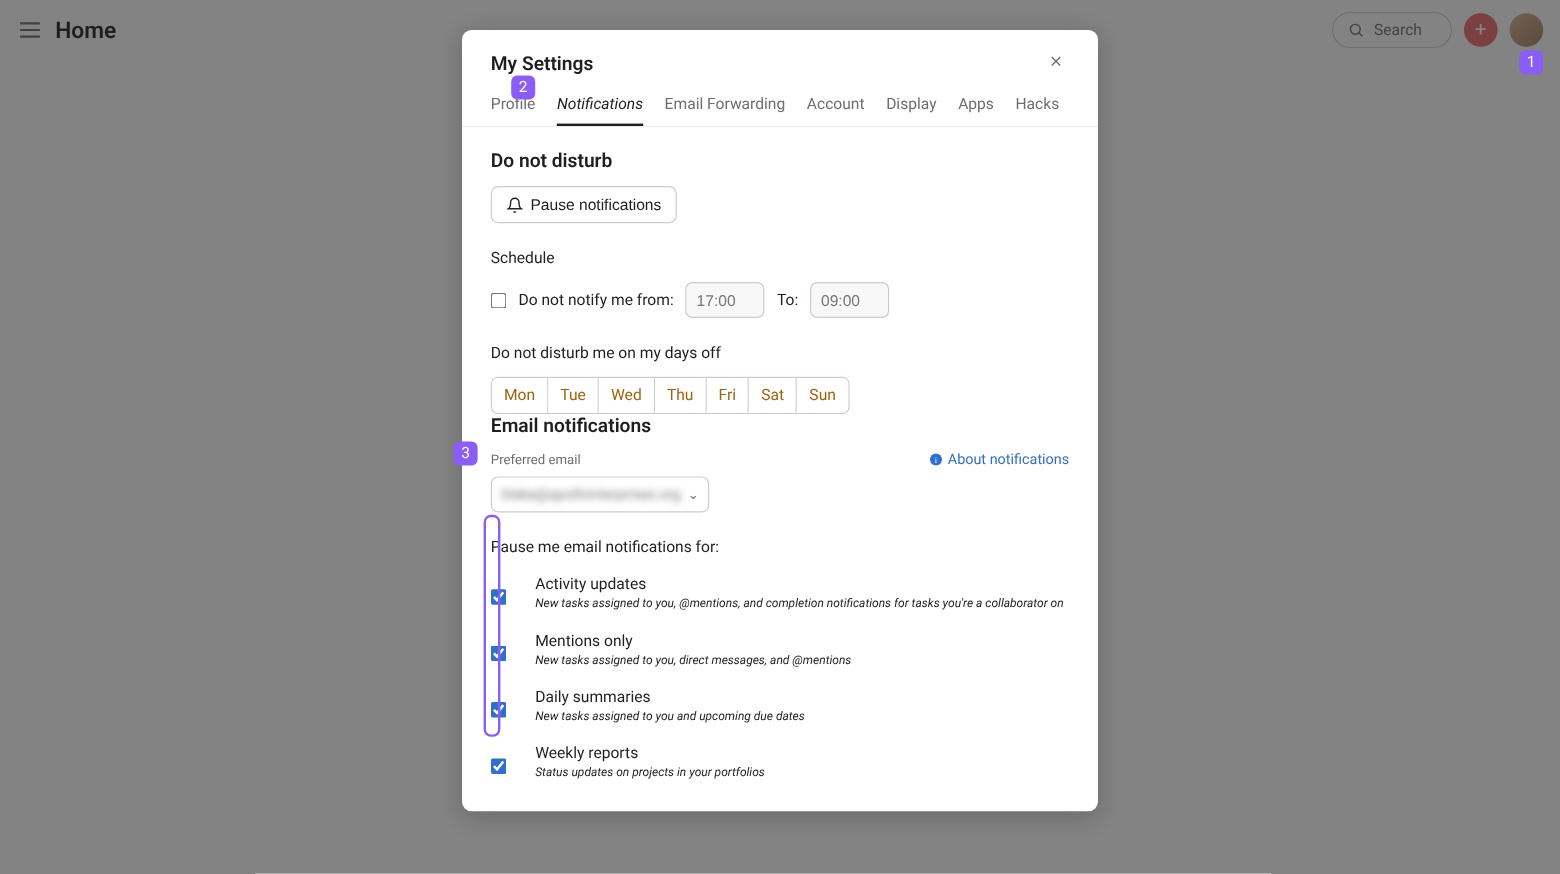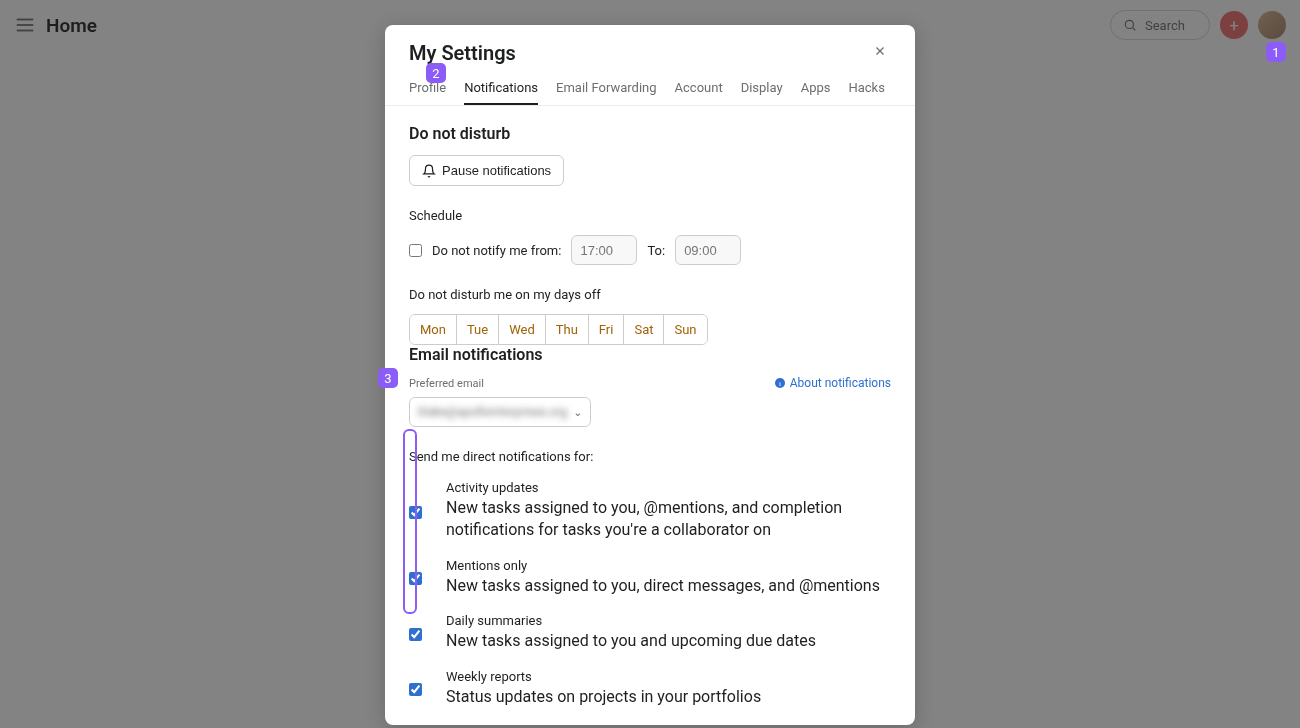--- a/index.html
+++ b/index.html
@@ -105,21 +105,21 @@
       padding: 14px 24px 0 24px;
       border-bottom: 1px solid #edeae9;
     }
     .modal-title-row {
       display: flex;
       justify-content: space-between;
       align-items: center;
       margin-bottom: 10px;
     }
     .modal-title {
-      font-size: 20px;
+      font-size: 16px;
       font-weight: 600;
       color: #1e1f21;
     }
     .close-btn {
       color: #6d6e6f;
       cursor: pointer;
       font-size: 16px;
       padding: 4px;
     }
     .tabs {
@@ -130,20 +130,21 @@
     .tab {
       color: #6d6e6f;
       font-size: 13px;
       padding: 4px 0 8px 0;
       cursor: pointer;
       border-bottom: 2px solid transparent;
     }
     .tab.active {
       color: #1e1f21;
       border-bottom-color: #1e1f21;
+      font-style: italic;
     }
     .modal-body {
       padding: 18px 24px 24px 24px;
       overflow-y: auto;
       flex: 1;
     }
     .section-title {
       font-size: 16px;
       font-weight: 600;
       color: #1e1f21;
@@ -260,23 +261,24 @@
       accent-color: #2f6fd0;
       width: 13px;
       height: 13px;
     }
     .check-texts .item-title {
       font-size: 13px;
       color: #1e1f21;
       margin-bottom: 2px;
     }
     .check-texts .item-desc {
-      font-size: 16px;
+      font-size: 10px;
       color: #1e1f21;
       line-height: 1.4;
+      font-style: italic;
     }
     .call-badge {
       position: absolute;
       background: #8b5cf6;
       color: #fff;
       border-radius: 5px;
       font-size: 13px;
       display: flex;
       align-items: center;
       justify-content: center;
@@ -384,21 +386,21 @@
               <circle cx="12" cy="12" r="10"></circle>
               <text x="12" y="17" font-size="14" fill="#fff" text-anchor="middle" font-family="serif">i</text>
             </svg>
           <span>About notifications</span>
         </div>
       </div>
       <div class="email-select">
         <span class="blurred">blake@apollointerprises.org</span>
         <span class="caret">⌄</span>
       </div>
-      <div class="mini-label">Send me direct notifications for:</div>
+      <div class="mini-label">Pause me email notifications for:</div>
 
       <div class="check-item">
         <input type="checkbox" checked="" style="">
         <div class="check-texts">
           <div class="item-title">Activity updates</div>
           <div class="item-desc">New tasks assigned to you, @mentions, and completion notifications for tasks you're a collaborator on</div>
         </div>
       </div>
       <div class="check-item">
         <input type="checkbox" checked="" style="">

